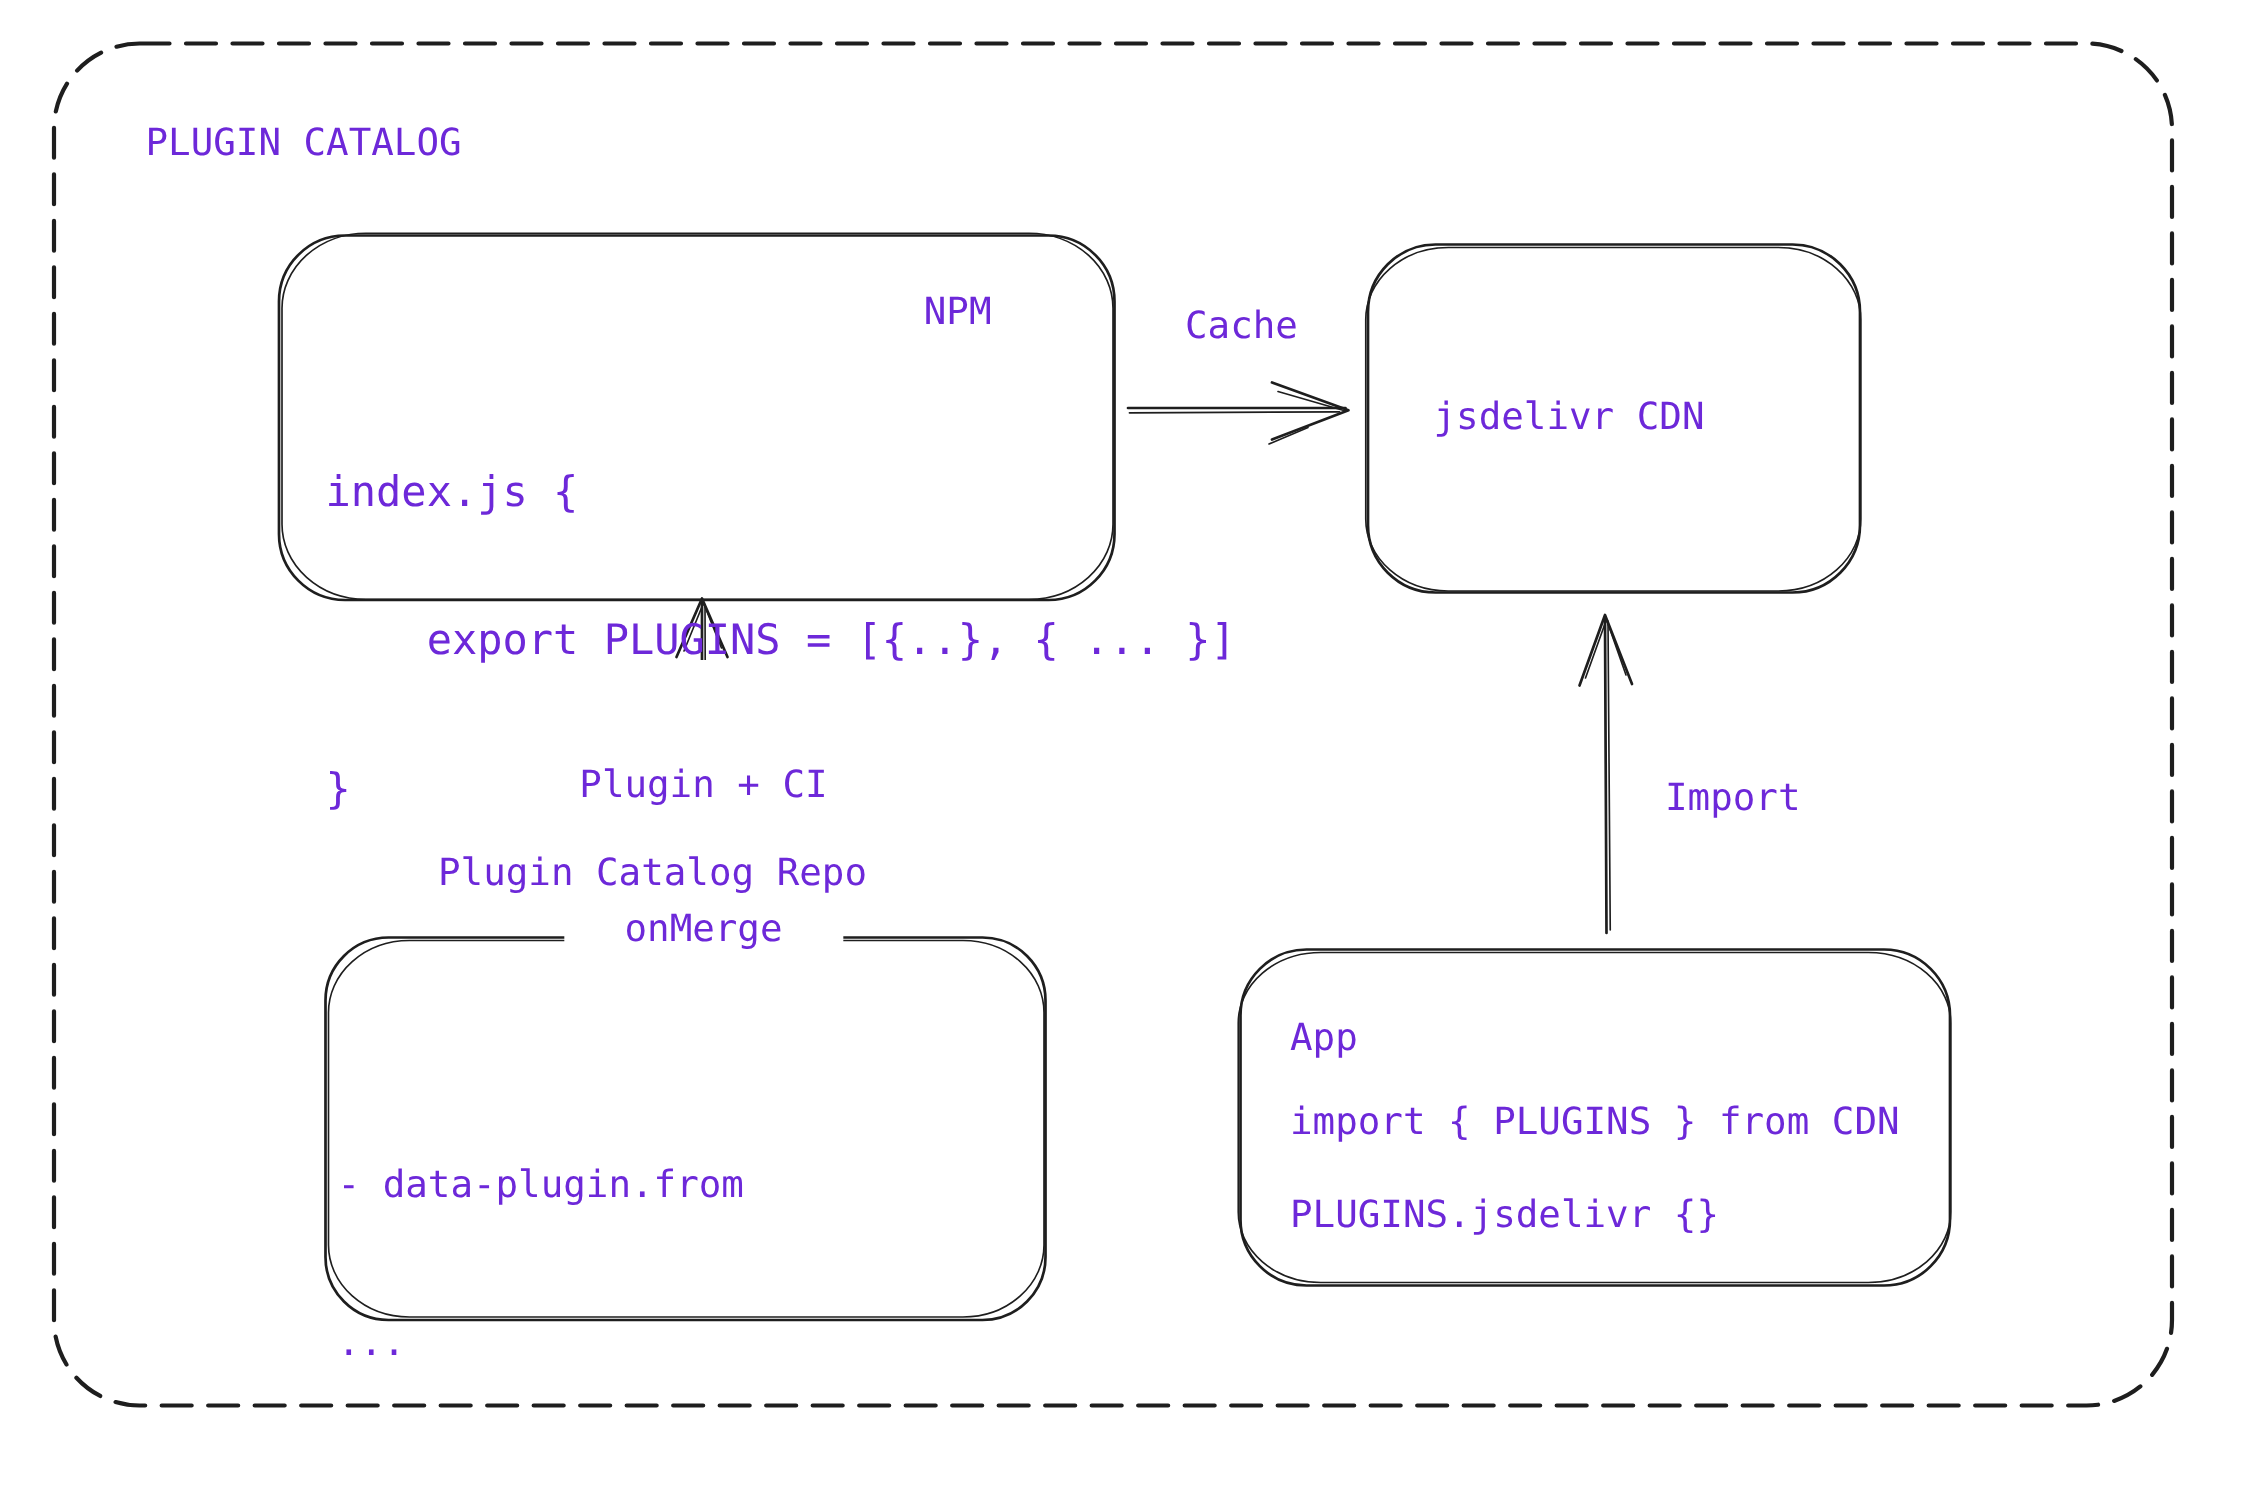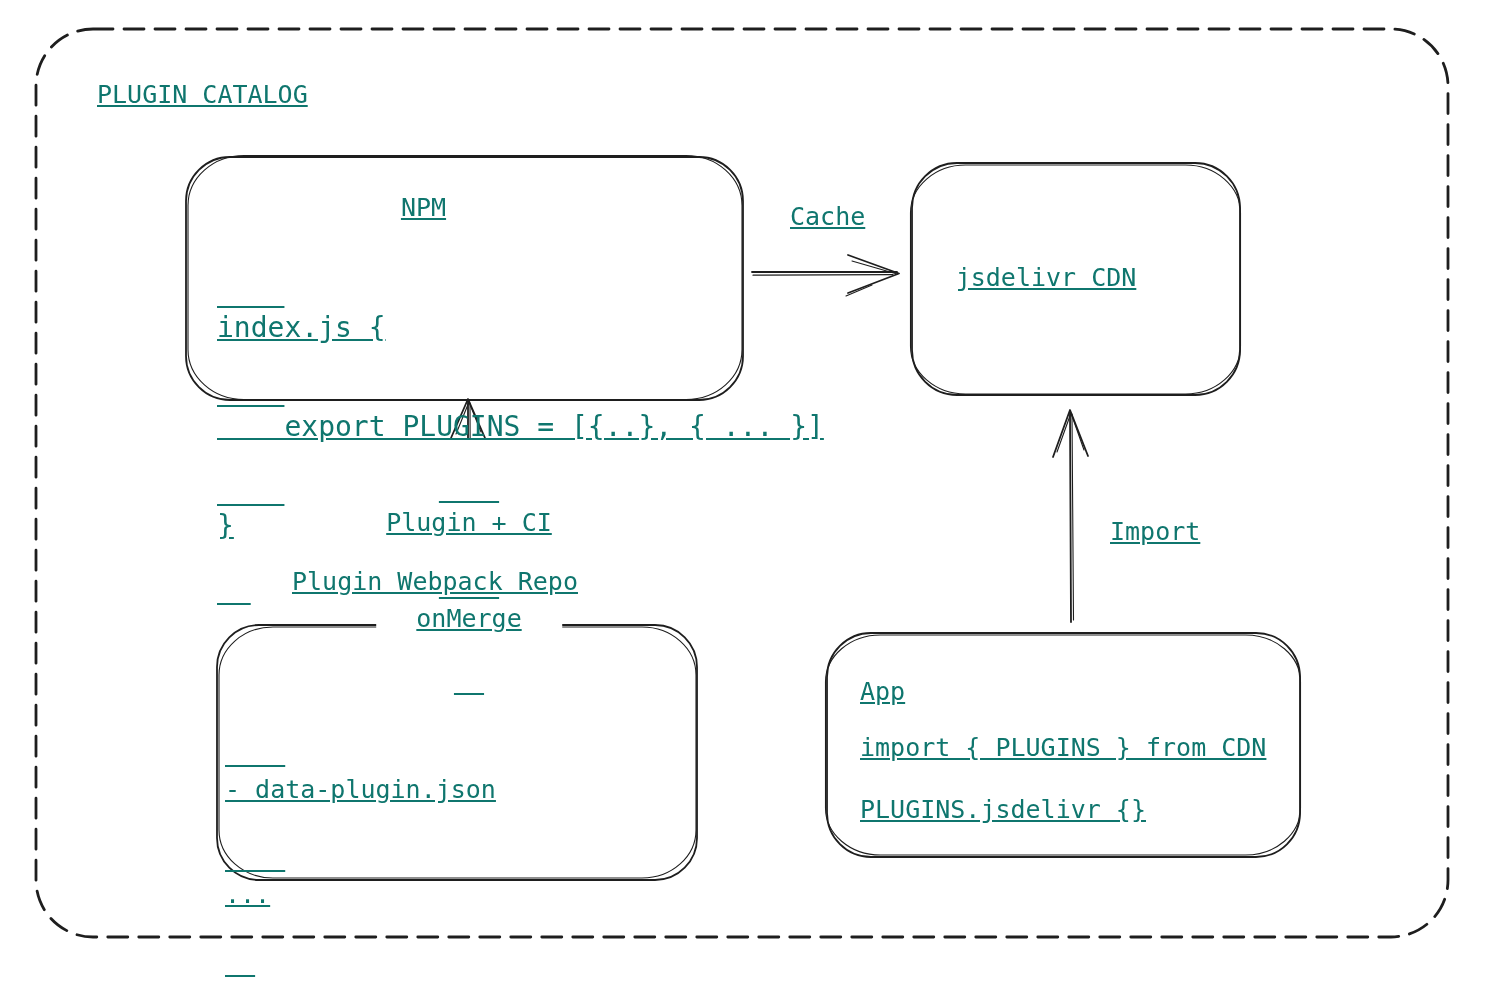--- a/index.html
+++ b/index.html
@@ -11,27 +11,26 @@
     overflow: hidden;
     font-family: "DejaVu Sans Mono", "Liberation Mono", monospace;
     color: #1e1e1e;
   }
   svg.layer { position: absolute; left: 0; top: 0; }
   .t {
     position: absolute;
     white-space: pre;
     font-size: 25px;
     line-height: 30px;
-    color: #0f766e;
-    text-decoration: underline;
+    color: #6d28d9;
   }
   .code  { font-size: 28px; line-height: 33px; }
   .files { font-size: 25px; line-height: 35px; }
   .cdn-label { left: 912px; top: 263px; width: 268px; text-align: center; }
-  .npm-title { left: 186px; top: 193px; width: 475px; text-align: center; }
+  .npm-title { left: 186px; top: 193px; width: 475px; text-align: right; }
   .build-label {
     left: 469px; top: 440px;
     transform: translateX(-50%);
     text-align: center;
     background: #ffffff;
     padding: 3px 10px;
     line-height: 32px;
   }
 </style>
 </head>
@@ -99,23 +98,23 @@
 
   <div class="t" style="left:790px; top:202px;">Cache</div>
 
   <div class="t cdn-label">jsdelivr CDN</div>
 
   <div class="t build-label">
     <div>Plugin + CI</div>
     <div>onMerge</div>
   </div>
 
-  <div class="t" style="left:292px; top:567px;">Plugin Webpack Repo</div>
+  <div class="t" style="left:292px; top:567px;">Plugin Catalog Repo</div>
   <div class="t files" style="left:225px; top:702px;">
-    <div>- data-plugin.json</div>
+    <div>- data-plugin.from</div>
     <div>...</div>
   </div>
 
   <div class="t" style="left:1110px; top:517px;">Import</div>
 
   <div class="t" style="left:860px; top:677px;">App</div>
   <div class="t" style="left:860px; top:733px;">import { PLUGINS } from CDN</div>
   <div class="t" style="left:860px; top:795px;">PLUGINS.jsdelivr {}</div>
 
 </div>

